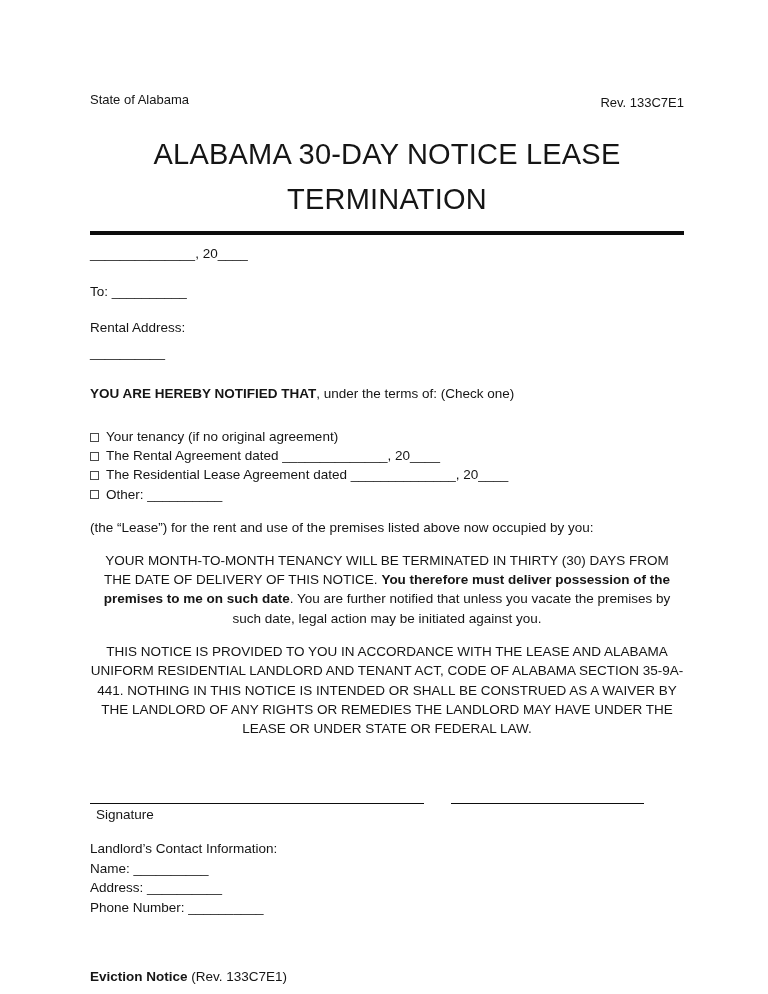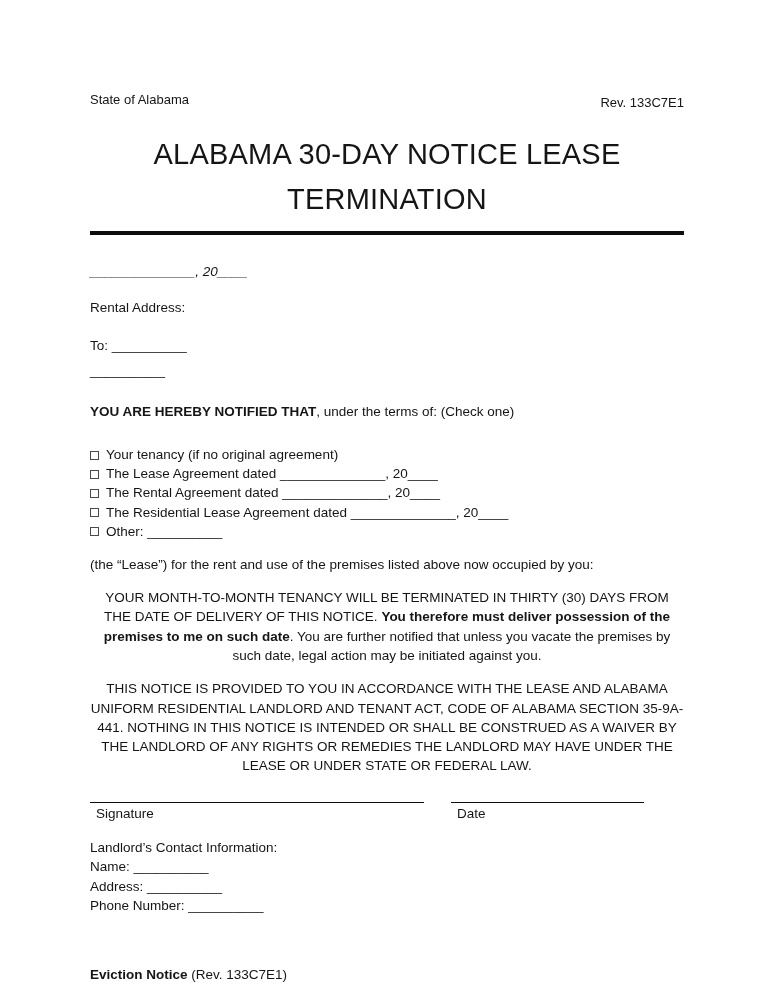--- a/index.html
+++ b/index.html
@@ -29,40 +29,40 @@
   }
 
   .double-rule {
     margin-top: 9px;
     height: 3px;
     border-top: 2.5px solid #0d0d0d;
     border-bottom: 2.5px solid #0d0d0d;
   }
 
   .line { line-height: 19px; }
-  .date-line { margin-top: 27px; font-style: italic; }
+  .date-line { margin-top: 9px; }
   .to-line { margin-top: 19px; }
   .rental-label { margin-top: 17px; }
   .rental-blank { margin-top: 6px; }
   .notified-line { margin-top: 22px; }
 
   .options { margin-top: 24px; }
   .option { line-height: 19.2px; }
   .checkbox {
     display: inline-block;
     width: 9px; height: 9px;
     border: 1px solid #4a4a4a;
     margin-right: 7px;
     position: relative; top: 0.5px;
   }
 
   .lease-clause { margin-top: 14px; }
   .para { margin: 14px 0 0 0; line-height: 19.3px; text-align: center; }
 
-  .sig-row { margin-top: 26px; display: flex; }
+  .sig-row { margin-top: 65px; display: flex; }
   .sig-col-signature { width: 334px; margin-right: 27px; }
   .sig-col-date { width: 193px; }
   .sig-line { border-top: 1.5px solid #0d0d0d; height: 0; }
   .sig-label { margin-top: 3px; padding-left: 6px; line-height: 16px; }
 
   .contact-heading { margin-top: 16px; line-height: 19px; }
   .contact-line { line-height: 19px; margin-top: 0.5px; }
 
   .footer { margin-top: 50px; line-height: 19px; }
 
@@ -81,33 +81,30 @@
 
   <div class="title">
     <div>ALABAMA 30-DAY NOTICE LEASE</div>
     <div>TERMINATION</div>
   </div>
 
   <div class="double-rule"></div>
 
   <div class="line date-line"><span class="blank">______________</span><span>, 20</span><span class="blank">____</span></div>
 
+  <div class="line to-line"><span>To:</span> <span class="blank">__________</span></div>
+
   <div class="line rental-label">Rental Address:</div>
-
-  <div class="line to-line"><span>To:</span> <span class="blank">__________</span></div>
   <div class="line rental-blank"><span class="blank">__________</span></div>
 
   <div class="line notified-line"><b>YOU ARE HEREBY NOTIFIED THAT</b><span>, under the terms of: (Check one)</span></div>
 
   <div class="options">
     <div class="option">
       <span class="checkbox"></span><span>Your tenancy (if no original agreement)</span>
-    </div>
-    <div class="option">
-      <span class="checkbox"></span><span>The Lease Agreement dated ______________, 20____</span>
     </div>
     <div class="option">
       <span class="checkbox"></span><span>The Rental Agreement dated ______________, 20____</span>
     </div>
     <div class="option">
       <span class="checkbox"></span><span>The Residential Lease Agreement dated ______________, 20____</span>
     </div>
     <div class="option">
       <span class="checkbox"></span><span>Other: __________</span>
     </div>
@@ -119,21 +116,20 @@
 
   <p class="para">THIS NOTICE IS PROVIDED TO YOU IN ACCORDANCE WITH THE LEASE AND ALABAMA UNIFORM RESIDENTIAL LANDLORD AND TENANT ACT, CODE OF ALABAMA SECTION 35-9A-441. NOTHING IN THIS NOTICE IS INTENDED OR SHALL BE CONSTRUED AS A WAIVER BY THE LANDLORD OF ANY RIGHTS OR REMEDIES THE LANDLORD MAY HAVE UNDER THE LEASE OR UNDER STATE OR FEDERAL LAW.</p>
 
   <div class="sig-row">
     <div class="sig-col-signature">
       <div class="sig-line"></div>
       <div class="sig-label">Signature</div>
     </div>
     <div class="sig-col-date">
       <div class="sig-line"></div>
-      <div class="sig-label">Date</div>
     </div>
   </div>
 
   <div class="contact-heading">Landlord’s Contact Information:</div>
   <div class="contact-line"><span>Name:</span> <span class="blank">__________</span></div>
   <div class="contact-line"><span>Address:</span> <span class="blank">__________</span></div>
   <div class="contact-line"><span>Phone Number:</span> <span class="blank">__________</span></div>
 
   <div class="footer"><b>Eviction Notice</b><span> (Rev. 133C7E1)</span></div>
 

